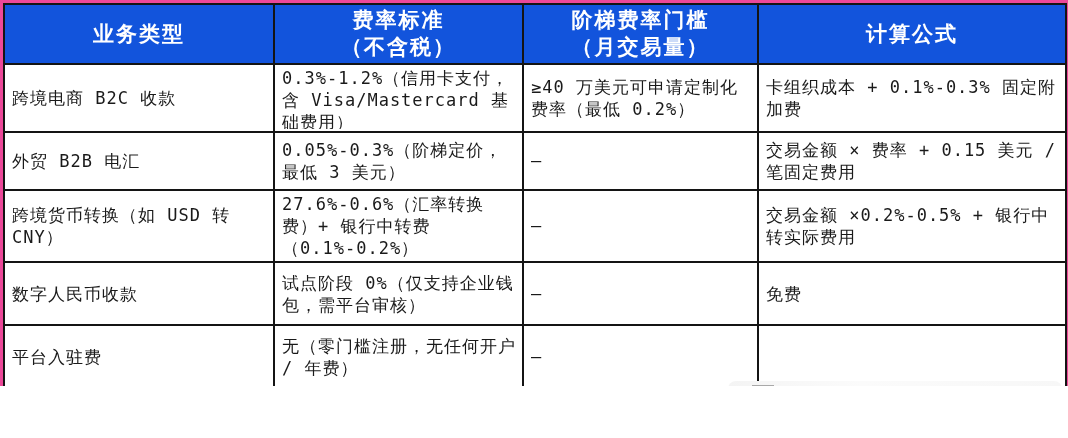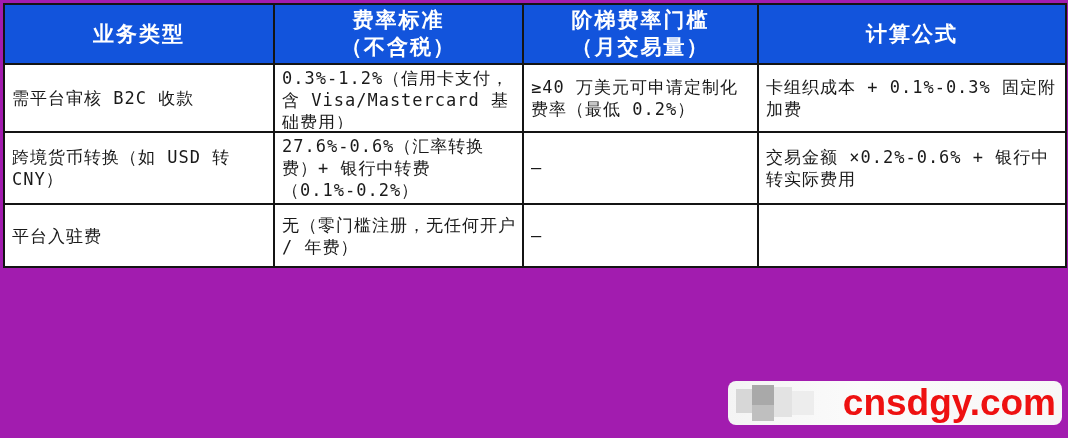--- a/index.html
+++ b/index.html
@@ -1,19 +1,19 @@
 <!DOCTYPE html>
 <html><head>
 <meta charset="utf-8">
 <style>
   html,body{margin:0;padding:0;}
   .stage{
     position:relative;
-    width:1068px;height:438px;
-    background:#a21caf;
+    width:1068px;height:386px;
+    background:#ec4899;
     overflow:hidden;
     font-family:"DejaVu Sans Mono","DejaVu Sans",sans-serif;
   }
   table.pricing{
     position:absolute;left:3px;top:3px;
     width:1062px;
     border-collapse:collapse;
     table-layout:fixed;
     background:#ffffff;
   }
@@ -105,32 +105,44 @@
         <th style="background: rgb(18, 84, 220); color: rgb(255, 255, 255);">业务类型</th>
         <th style="background: rgb(18, 84, 220); color: rgb(255, 255, 255); margin-top: 44px;">费率标准
 （不含税）</th>
         <th style="background: rgb(18, 84, 220); color: rgb(255, 255, 255);">阶梯费率门槛
 （月交易量）</th>
         <th style="background: rgb(18, 84, 220); color: rgb(255, 255, 255);">计算公式</th>
       </tr>
     </thead>
     <tbody>
       <tr class="r0">
-        <td>需平台审核 B2C 收款</td>
+        <td>跨境电商 B2C 收款</td>
         <td class="clip">
             <div class="cellwrap">0.3%-1.2%（信用卡支付，含 Visa/Mastercard 基础费用）</div>
           </td>
         <td>≥40 万美元可申请定制化费率（最低 0.2%）</td>
         <td>卡组织成本 + 0.1%-0.3% 固定附加费</td>
       </tr>
+      <tr class="r1">
+        <td>外贸 B2B 电汇</td>
+        <td>0.05%-0.3%（阶梯定价，最低 3 美元）</td>
+        <td>–</td>
+        <td>交易金额 × 费率 + 0.15 美元 / 笔固定费用</td>
+      </tr>
       <tr class="r3">
         <td>跨境货币转换（如 USD 转 CNY）</td>
         <td>27.6%-0.6%（汇率转换费）+ 银行中转费（0.1%-0.2%）</td>
         <td>–</td>
-        <td>交易金额 ×0.2%-0.6% + 银行中转实际费用</td>
+        <td>交易金额 ×0.2%-0.5% + 银行中转实际费用</td>
+      </tr>
+      <tr class="r4">
+        <td>数字人民币收款</td>
+        <td>试点阶段 0%（仅支持企业钱包，需平台审核）</td>
+        <td>–</td>
+        <td>免费</td>
       </tr>
       <tr class="r5">
         <td>平台入驻费</td>
         <td>无（零门槛注册，无任何开户 / 年费）</td>
         <td>–</td>
         <td></td>
       </tr>
     </tbody>
   </table>
 

